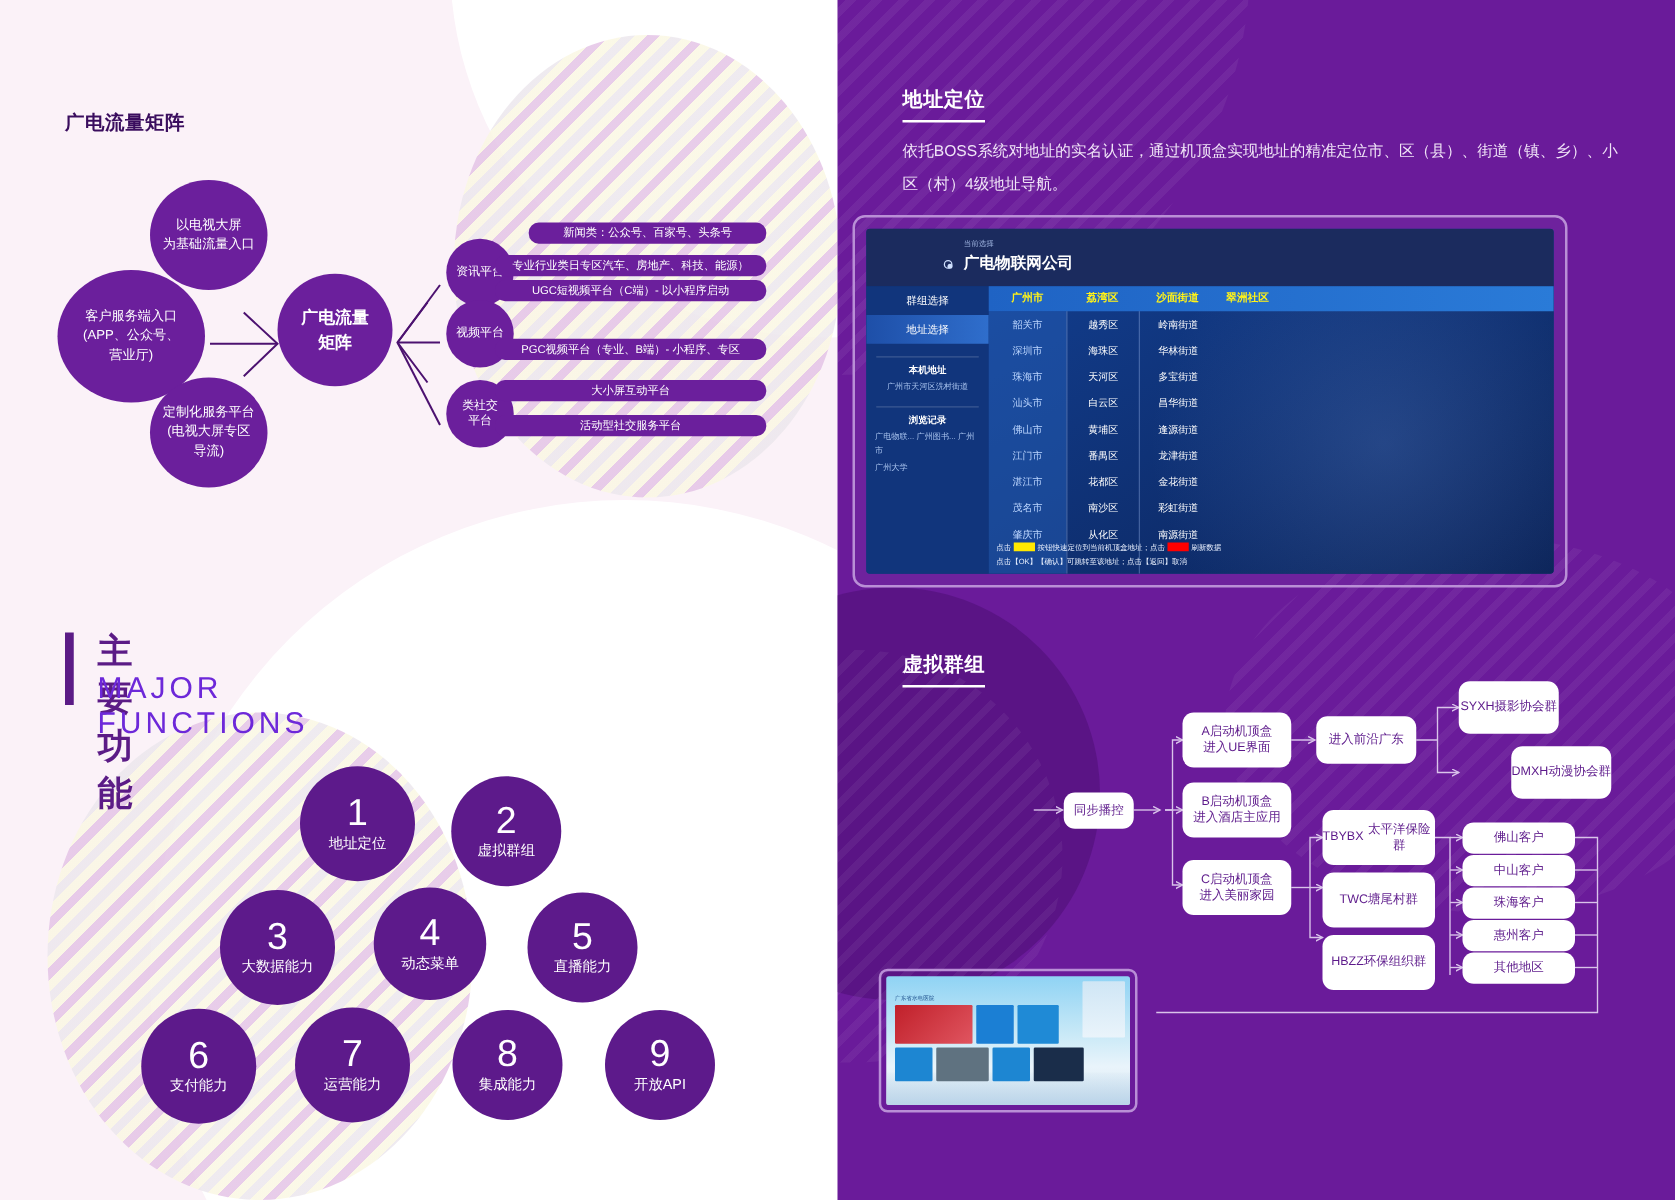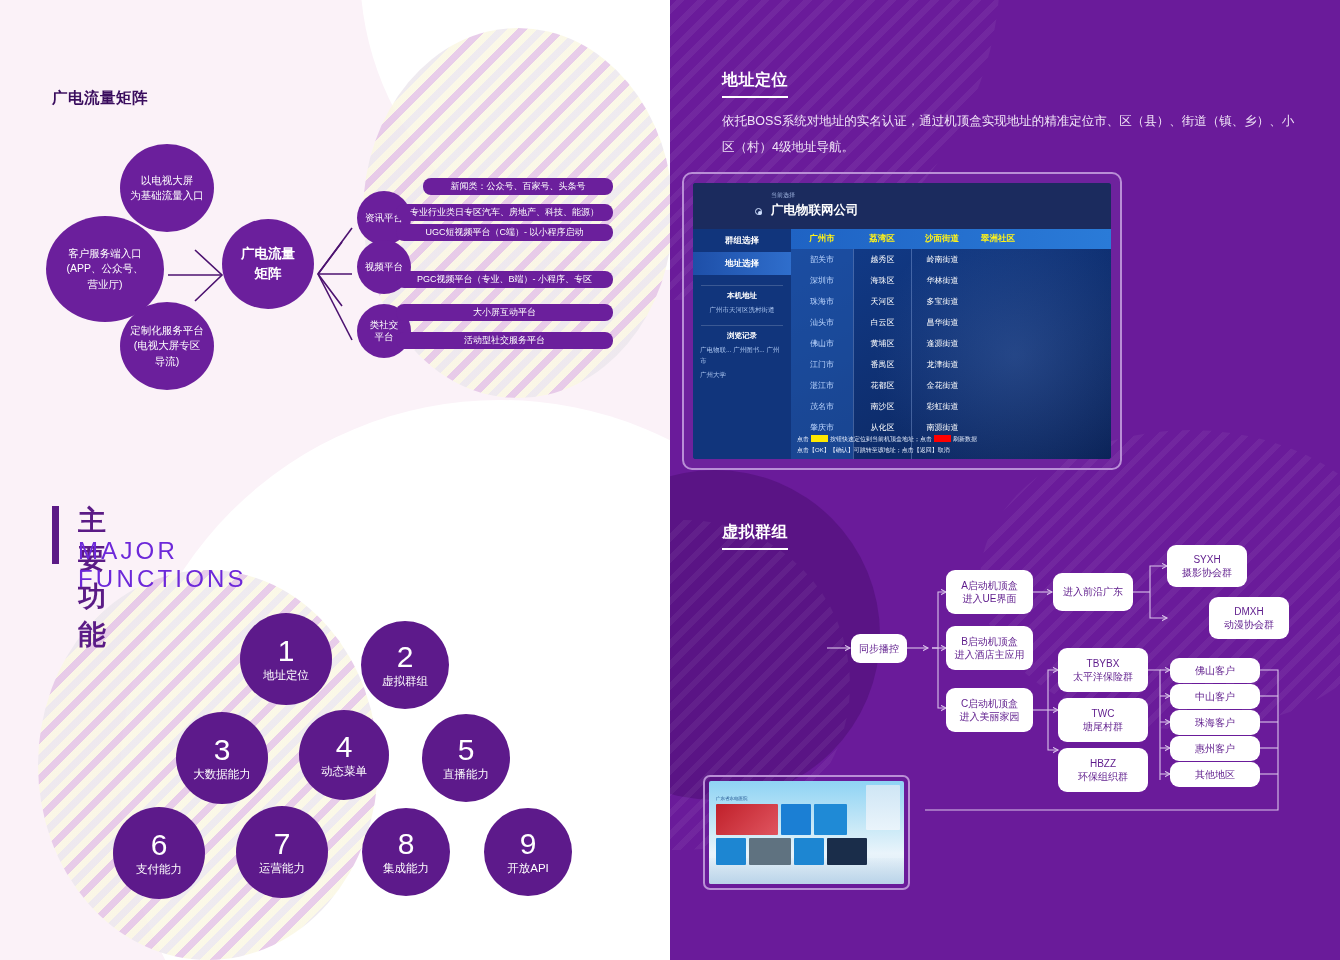--- a/index.html
+++ b/index.html
@@ -139,21 +139,21 @@
     position: absolute; color: #ffffff; font-size: 16px; font-weight: 700;
     padding-bottom: 5px; border-bottom: 2.5px solid #ffffff; letter-spacing: .5px;
   }
   .sec-body {
     position: absolute; color: #f0e4f7; font-size: 12.5px; line-height: 2.1;
     width: 578px;
   }
 
   
   .tv-frame {
-    position: absolute; left: 682px; top: 172px; width: 440px; height: 298px;
+    position: absolute; left: 682px; top: 172px; width: 572px; height: 298px;
     border: 2px solid #b98fd6; border-radius: 10px; padding: 9px;
     background: rgba(255,255,255,.03);
   }
   .tv-screen {
     width: 100%; height: 100%; border-radius: 3px; overflow: hidden;
     background: linear-gradient(160deg,#0f2f6e 0%, #123b84 35%, #0c2c68 100%);
     position: relative;
   }
   .tv-topbar {
     height: 46px; background: #1b2b5e; position: relative;
@@ -171,21 +171,21 @@
   .tv-radio:after {
     content:''; position:absolute; left:1.5px; top:1.5px; width:4px; height:4px;
     border-radius:50%; background:#cfe0ff;
   }
   .tv-left-nav {
     position: absolute; left: 0; top: 46px; width: 98px; bottom: 0;
     background: #11357c;
   }
   .nav-item {
     height: 23px; display: flex; align-items: center; justify-content: center;
-    font-size: 8.5px; color: #ffffff; font-weight: 700;
+    font-size: 8.5px; color: #ffffff; font-weight: 400;
   }
   .nav-item.sel { background: linear-gradient(90deg,#1e4fa8,#2f6ecc); }
   .nav-sep { height: 1px; background: rgba(255,255,255,.18); margin: 10px 8px 5px; }
   .nav-head { text-align: center; font-size: 7.5px; color: #ffffff; font-weight: 700; }
   .nav-txt { font-size: 6.5px; color: #a8c3ee; padding: 4px 7px 0; line-height: 1.6; }
 
   .tv-table {
     position: absolute; left: 98px; top: 46px; right: 0; bottom: 0;
     background:
       radial-gradient(circle at 70% 55%, rgba(120,160,230,.22), rgba(0,0,0,0) 55%),
@@ -212,21 +212,21 @@
     font-size: 6px; color: #eaf1ff; line-height: 1.75; padding-left: 6px;
   }
   .sw { display: inline-block; width: 17px; height: 7px; vertical-align: -1px; margin: 0 2px; }
   .sw-y { background: #ffe800; }
   .sw-r { background: #ff0000; }
 
   
   .flow { position: absolute; left: 670px; top: 510px; width: 670px; height: 450px; }
   .fbox {
     position: absolute; background: #ffffff; color: #5d1a8b;
-    border-radius: 9px; display: flex; flex-direction: column;
+    border-radius: 9px; display: flex; flex-direction: row;
     align-items: center; justify-content: center; text-align: center;
     font-size: 10px; line-height: 1.35; font-weight: 400;
   }
   .group-card {
     position: absolute; left: 45px; top: 88px; width: 110px; height: 100px;
     background: #ffffff; border-radius: 10px; padding: 9px 8px;
   }
   .group-card .gtitle {
     font-size: 9.5px; color: #5d1a8b; text-align: center; margin-bottom: 5px; font-weight: 400;
   }

